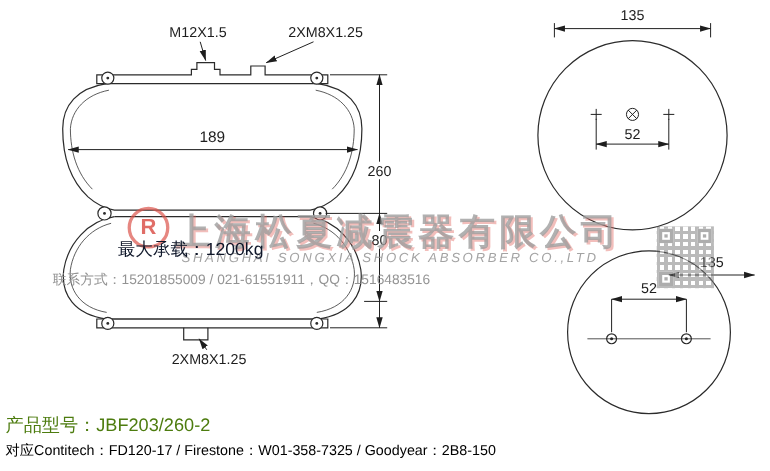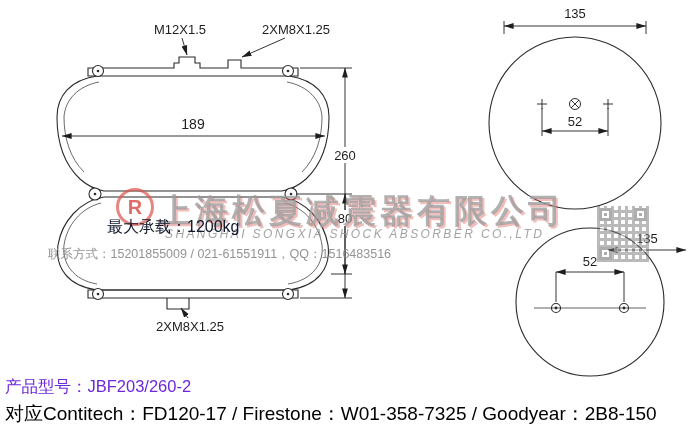--- a/index.html
+++ b/index.html
@@ -46,22 +46,22 @@
   .qr .eye {
     position:absolute; width:13px; height:13px;
     border:3px solid #5e5e5e; background:#fff;
   }
   .qr .eye::after {
     content:""; position:absolute; left:2px; top:2px; width:3px; height:3px; background:#5e5e5e;
   }
   .eye.tl{left:2px;top:2px} .eye.tr{right:2px;top:2px} .eye.bl{left:2px;bottom:2px}
 
   
-  .footer-model { position:absolute; left:5px; top:376px; font-size:16.5px; color:#6d28d9; white-space:nowrap; }
-  .footer-ref   { position:absolute; left:5px; top:401px; font-size:19px; color:#000; white-space:nowrap; }
+  .footer-model { position:absolute; left:5px; top:376px; font-size:16.5px; color:#4d7c0f; white-space:nowrap; }
+  .footer-ref   { position:absolute; left:5px; top:401px; font-size:13px; color:#000; white-space:nowrap; }
 </style>
 </head>
 <body>
 
 <div id="canvas">
 
   <svg width="700" height="428" viewBox="0 0 700 428">
     <defs>
       <marker id="arr" viewBox="0 0 10 7" markerWidth="10" markerHeight="7" refX="9.6" refY="3.5" orient="auto-start-reverse" markerUnits="userSpaceOnUse">
         <path d="M0,0.6 L10,3.5 L0,6.4 Z" fill="#1e1e1e"></path>

